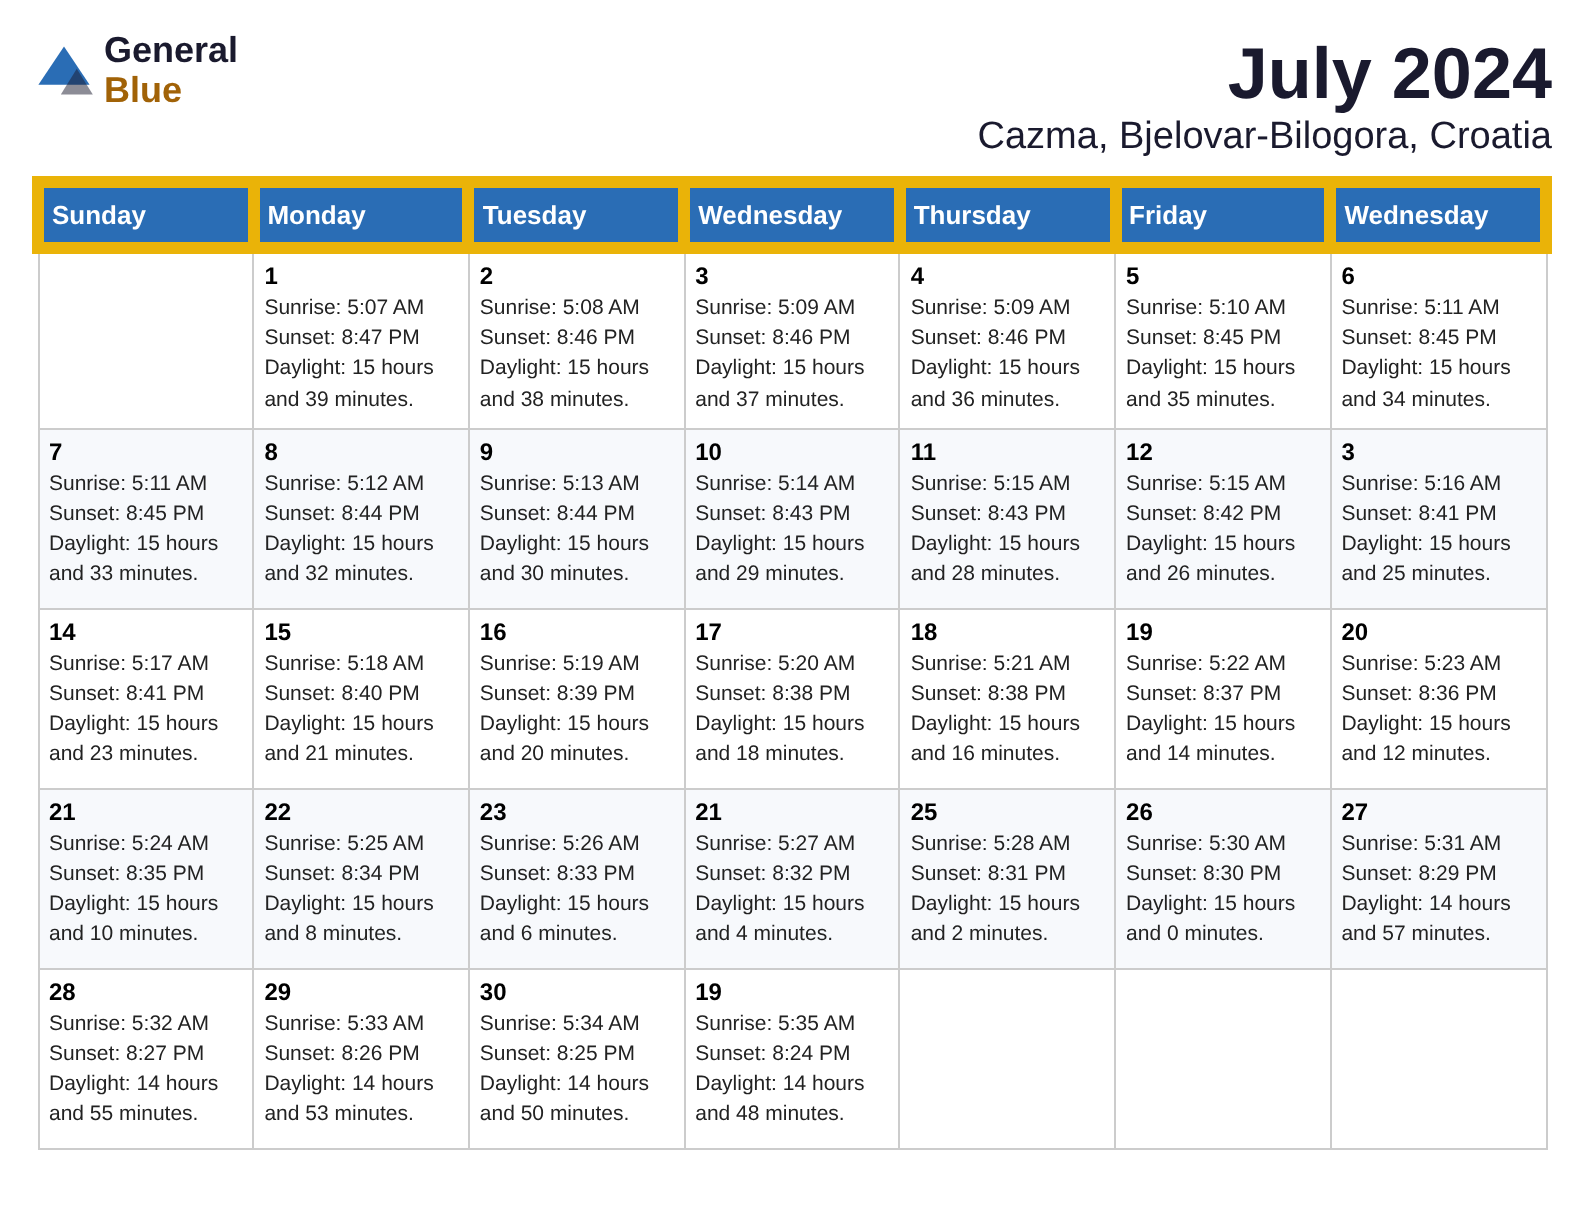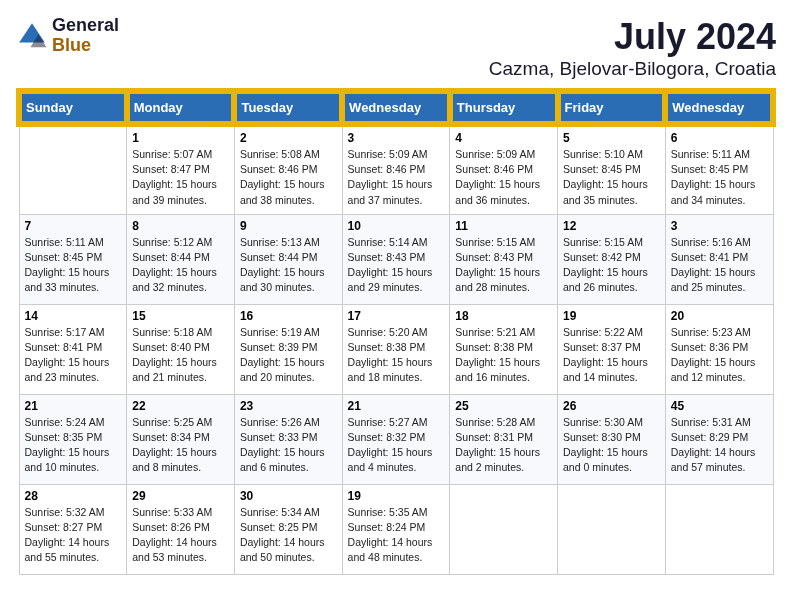--- a/index.html
+++ b/index.html
@@ -231,21 +231,21 @@
         </td>
         <td>
           <div class="day-number">25</div>
           <div class="cell-content">Sunrise: 5:28 AM<br>Sunset: 8:31 PM<br>Daylight: 15 hours and 2 minutes.</div>
         </td>
         <td>
           <div class="day-number">26</div>
           <div class="cell-content">Sunrise: 5:30 AM<br>Sunset: 8:30 PM<br>Daylight: 15 hours and 0 minutes.</div>
         </td>
         <td>
-          <div class="day-number">45</div>
+          <div class="day-number">27</div>
           <div class="cell-content">Sunrise: 5:31 AM<br>Sunset: 8:29 PM<br>Daylight: 14 hours and 57 minutes.</div>
         </td>
       </tr>
       <tr>
         <td>
           <div class="day-number">28</div>
           <div class="cell-content">Sunrise: 5:32 AM<br>Sunset: 8:27 PM<br>Daylight: 14 hours and 55 minutes.</div>
         </td>
         <td>
           <div class="day-number">29</div>

